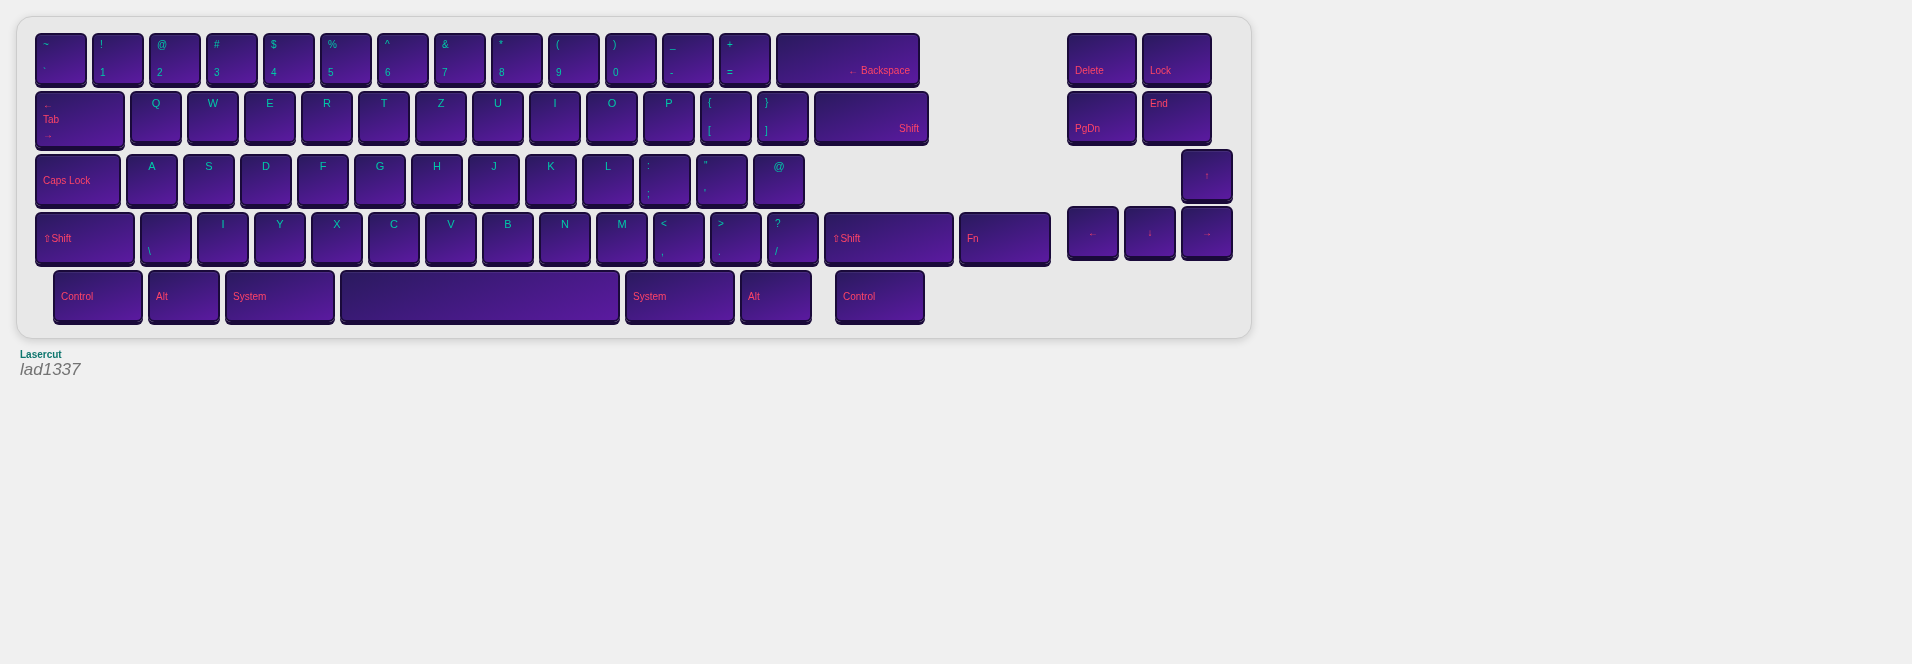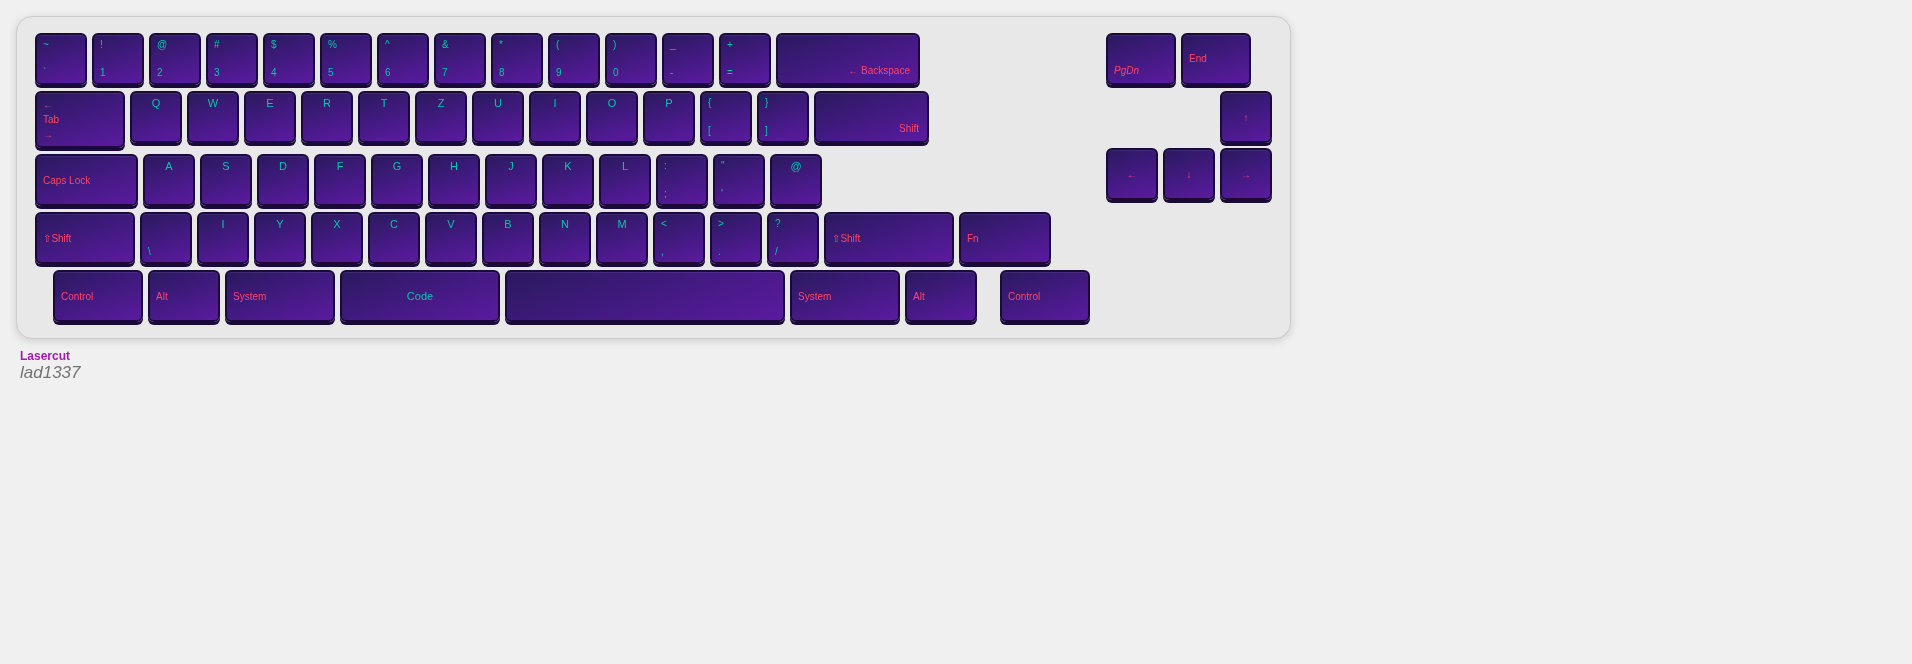--- a/index.html
+++ b/index.html
@@ -77,21 +77,21 @@
     }
 
     .key .teal {
       color: #00c8a8;
     }
 
     
     .w1  { width: 52px; }
     .backspace-key { width: 144px; }
     .tab-key { width: 90px; }
-    .caps-key { width: 103px; }
+    .caps-key { width: 86px; }
     .shift-left { width: 100px; }
     .shift-right { width: 130px; }
     .enter-key { width: 115px; }
     .ctrl-key { width: 90px; margin-left: 18px; }
     .alt-key { width: 72px; }
     .system-key { width: 110px; }
     .fn-key { width: 92px; }
 
     
     .right-cluster {
@@ -129,22 +129,22 @@
       flex-direction: column;
       gap: 6px;
     }
 
     .brand-info {
       margin-top: 10px;
       padding-left: 4px;
     }
 
     .brand-name {
-      color: #a21caf;
-      font-size: 12px;
+      color: #0f766e;
+      font-size: 10px;
       font-weight: 600;
     }
 
     .brand-sub {
       color: #737373;
       font-size: 17px;
       font-style: italic;
     }
   </style>
 </head>
@@ -442,46 +442,51 @@
       <div class="keyboard-row">
         <div class="key ctrl-key" style="justify-content:center;">
           <span class="special-label">Control</span>
         </div>
         <div class="key alt-key" style="justify-content:center;">
           <span class="special-label">Alt</span>
         </div>
         <div class="key system-key" style="justify-content:center;">
           <span class="special-label">System</span>
         </div>
-        <div class="key" style="width:160px; justify-content:center;">
-          <span class="key-label teal">Code</span>
-        </div>
         <div class="key" style="width:280px;">
         </div>
         <div class="key system-key" style="justify-content:center;">
           <span class="special-label">System</span>
         </div>
         <div class="key alt-key" style="justify-content:center;">
           <span class="special-label">Alt</span>
         </div>
         <div class="key ctrl-key" style="justify-content:center;">
           <span class="special-label">Control</span>
         </div>
       </div>
 
     </div>
 
     <div class="right-cluster">
 
-
       <div class="right-row">
-        <div class="key right-nav-key" style="justify-content:flex-end; padding-bottom:6px;font-style:italic;">
+        <div class="key right-nav-key" style="justify-content:flex-end; padding-bottom:6px;">
+          <span class="special-label">Delete</span>
+        </div>
+        <div class="key right-nav-key" style="justify-content:flex-end; padding-bottom:6px;">
+          <span class="special-label">Lock</span>
+        </div>
+      </div>
+
+      <div class="right-row">
+        <div class="key right-nav-key" style="justify-content:flex-end; padding-bottom:6px;">
           <span class="special-label">PgDn</span>
         </div>
-        <div class="key right-nav-key" style="justify-content:center; padding-bottom:6px;">
+        <div class="key right-nav-key" style="justify-content:flex-start; padding-bottom:6px;">
           <span class="special-label">End</span>
         </div>
       </div>
 
       <div class="right-row" style="gap:5px;">
 
         <div style="display:flex; flex-direction:column; gap:5px;">
           <div style="display:flex; justify-content:flex-end;">
             <div class="key arrow-key" style="justify-content:center; width:52px;">
               <span class="special-label">↑</span>

